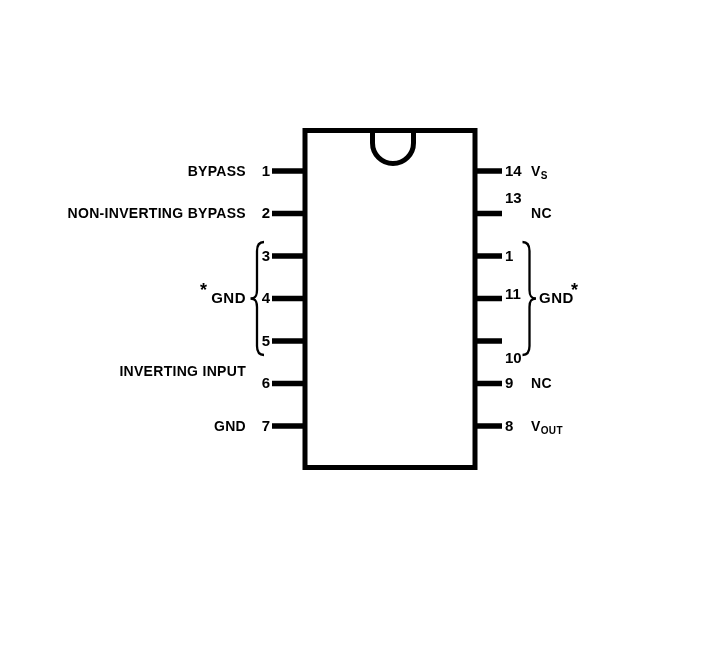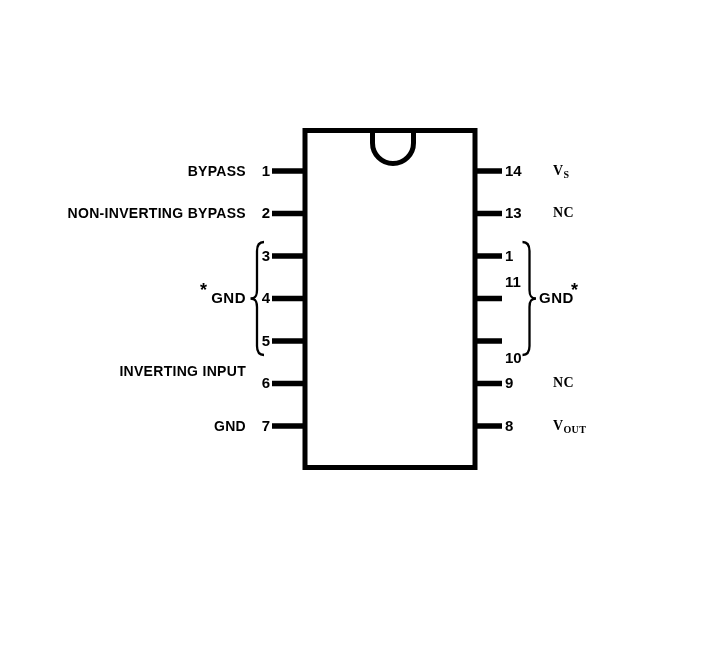--- a/index.html
+++ b/index.html
@@ -23,21 +23,21 @@
   .lbl {
     position: absolute;
     font-weight: bold;
     font-size: 14px;
     line-height: 16px;
     letter-spacing: 0.3px;
     color: #000;
     white-space: nowrap;
   }
   .lbl.left  { right: 466px; text-align: right; }
-  .lbl.right { left: 553px; text-align: left; font-family: Liberation Serif, serif; }
+  .lbl.right { left: 531px; text-align: left; }
   .num {
     position: absolute;
     font-weight: bold;
     font-size: 15px;
     line-height: 16px;
     color: #000;
     white-space: nowrap;
   }
   .num.left  { right: 442px; text-align: right; }
   .num.right { left: 505px; text-align: right; }
@@ -116,23 +116,23 @@
   <div class="num left" style="top:248px">3</div>
   <div class="num left" style="top:290px">4</div>
   <div class="num left" style="top:333px">5</div>
   <div class="num left" style="top:375px">6</div>
   <div class="num left" style="top:418px">7</div>
 
   <div class="asterisk left">*</div>
   <div class="group-gnd left">GND</div>
 
   <div class="num right" style="top:163px">14</div>
-  <div class="num right" style="top:205px">13</div>
+  <div class="num right" style="top:190px">13</div>
   <div class="num right" style="top:248px">1</div>
-  <div class="num right" style="top:274px">11</div>
+  <div class="num right" style="top:286px">11</div>
   <div class="num right" style="top:350px">10</div>
   <div class="num right" style="top:375px">9</div>
   <div class="num right" style="top:418px">8</div>
 
   <div class="lbl right" style="top:163px"><span>V</span><span class="sub">S</span></div>
   <div class="lbl right" style="top:205px">NC</div>
   <div class="lbl right" style="top:375px">NC</div>
   <div class="lbl right" style="top:418px"><span>V</span><span class="sub">OUT</span></div>
 
   <div class="group-gnd right">GND</div>

